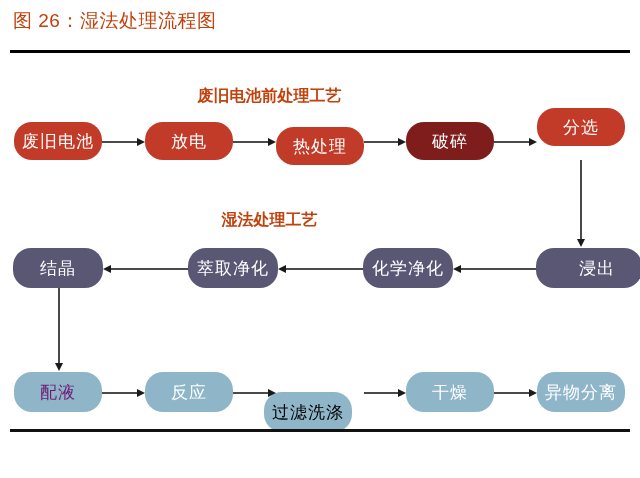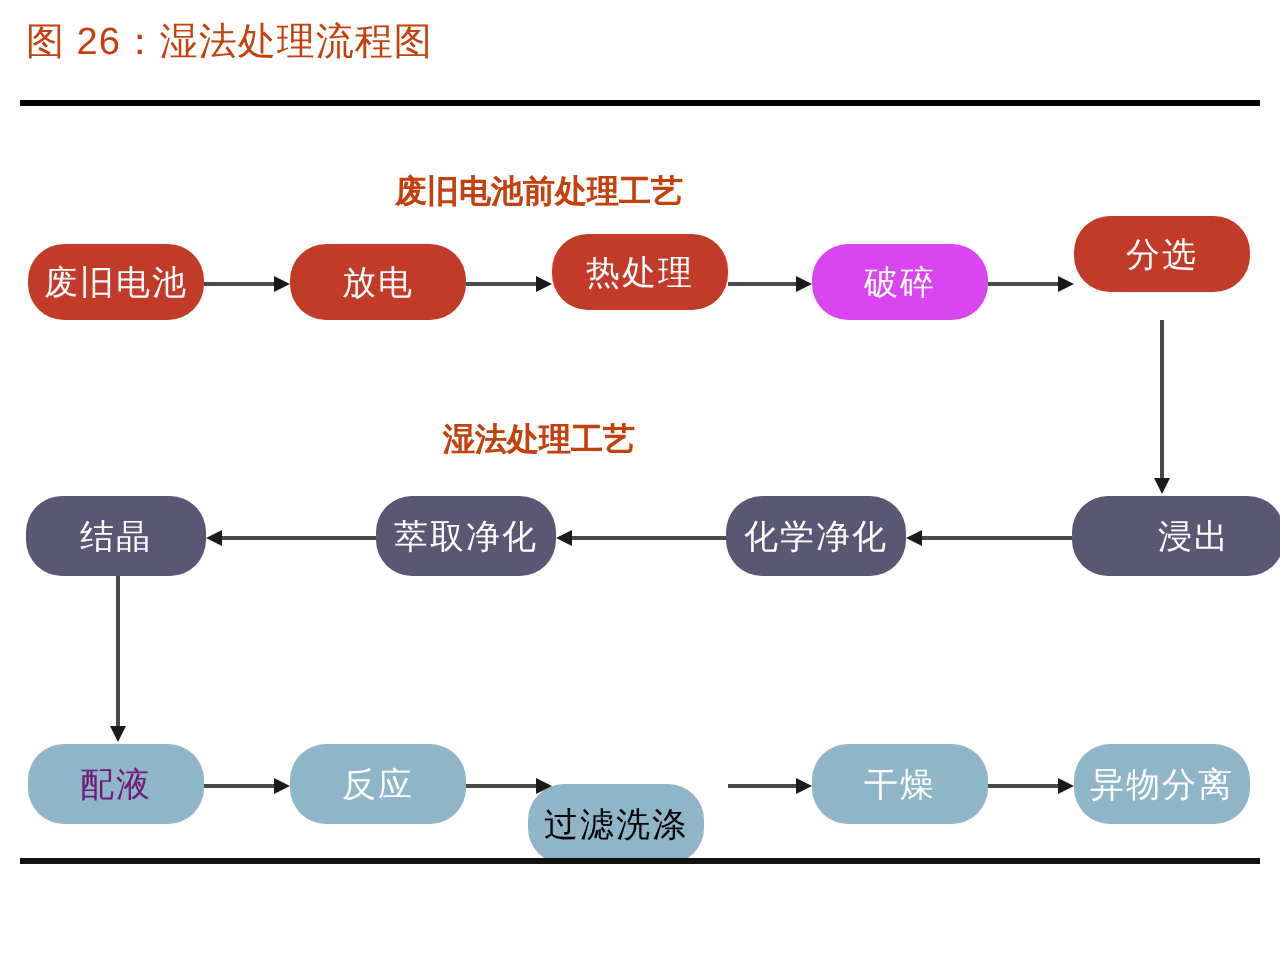--- a/index.html
+++ b/index.html
@@ -80,22 +80,22 @@
 
 <div class="stage-root">
 
   <div class="fig-title">图 26：湿法处理流程图</div>
   <div class="rule rule-top"></div>
 
   <div class="section-header hdr-1">废旧电池前处理工艺</div>
   <div class="row1">
     <div class="node" style="left: 14px; top: 122px; background: rgb(194, 59, 40); color: rgb(255, 255, 255);">废旧电池</div>
     <div class="node" style="left: 145px; top: 122px; background: rgb(194, 59, 40); color: rgb(255, 255, 255);">放电</div>
-    <div class="node" style="left: 276px; top: 117px; background: rgb(194, 59, 40); color: rgb(255, 255, 255);">热处理</div>
-    <div class="node" style="left: 406px; top: 122px; background: #d946ef; color: rgb(255, 255, 255);">破碎</div>
+    <div class="node" style="left: 276px; top: 127px; background: rgb(194, 59, 40); color: rgb(255, 255, 255);">热处理</div>
+    <div class="node" style="left: 406px; top: 122px; background: #7f1d1d; color: rgb(255, 255, 255);">破碎</div>
     <div class="node" style="left: 537px; top: 108px; background: rgb(194, 59, 40); color: rgb(255, 255, 255);">分选</div>
     <div class="arr arr-r" style="left:102px; top:141px; width:36px"></div>
     <div class="arr arr-r" style="left:233px; top:141px; width:36px"></div>
     <div class="arr arr-r" style="left:364px; top:141px; width:35px"></div>
     <div class="arr arr-r" style="left:494px; top:141px; width:36px"></div>
   </div>
 
   <div class="arr arr-d" style="left:580px; top:160px; height:80px"></div>
 
   <div class="section-header hdr-2">湿法处理工艺</div>

